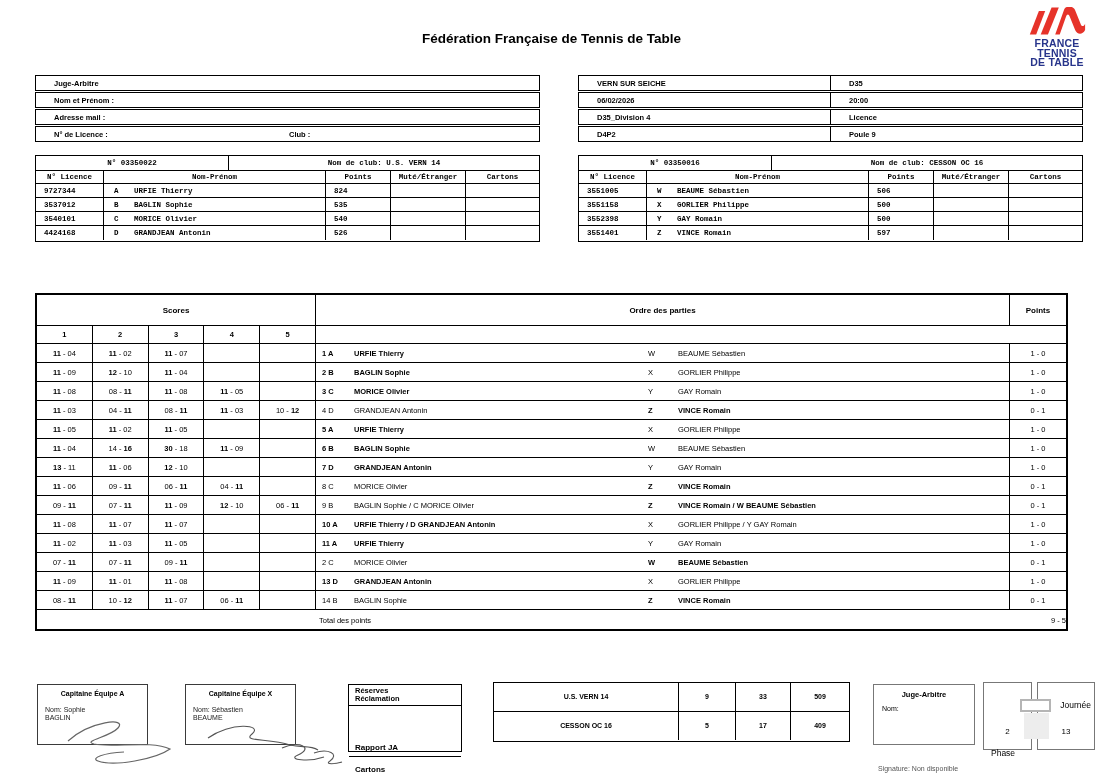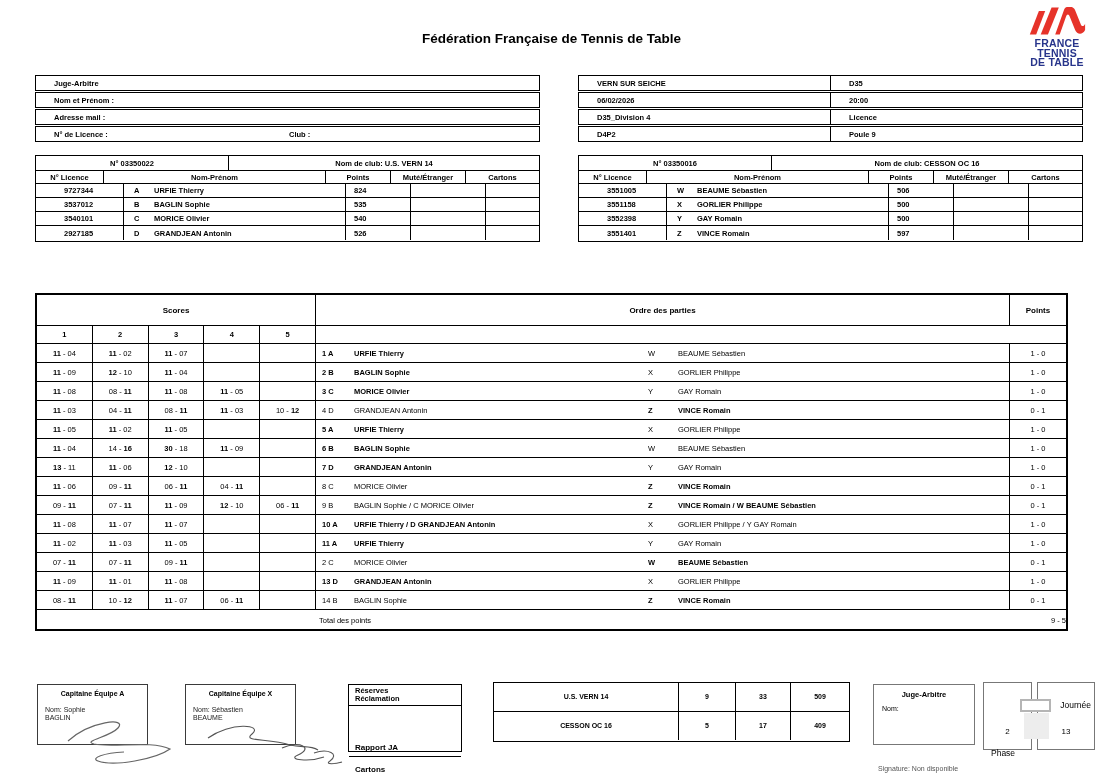--- a/index.html
+++ b/index.html
@@ -21,31 +21,31 @@
   .info-row { position:absolute; height:16px; border:1.5px solid #000; background:#fff;
               display:flex; align-items:center; font-size:7.5px; font-weight:bold; }
   .ir-l { left:35px; width:505px; padding-left:18px; }
   .ir-r { left:578px; width:505px; }
   .ir-cell1 { width:252px; height:100%; border-right:1.5px solid #000; display:flex; align-items:center; padding-left:18px; }
   .ir-cell2 { flex:1; height:100%; display:flex; align-items:center; padding-left:18px; }
   .club-label { position:absolute; left:253px; }
 
   
   .team-table { position:absolute; top:155px; width:505px; height:87px; border:1.5px solid #000; font-size:7.5px; font-weight:bold; }
-  .tt-row { display:flex; border-bottom:1.5px solid #000; }
+  .tt-row { display:flex; border-bottom:1.5px solid #000;font-family:Liberation Mono, monospace; }
   .tt-row:last-child { border-bottom:none; }
   .tt-r1 { height:15px; } .tt-r2 { height:13px; } .tt-d { height:14px; }
   .tt-cell { height:100%; border-right:1.5px solid #000; display:flex; align-items:center; justify-content:center; overflow:hidden; }
   .tt-cell:last-child { border-right:none; }
   .c-num { width:193px; } .c-club { flex:1; }
   .w0 { width:68px; } .w1 { width:222px; } .w2 { width:65px; } .w3 { width:75px; } .w4 { flex:1; }
   .name-cell { justify-content:flex-start; position:relative; }
   .p-letter { position:absolute; left:10px; }
   .p-name { position:absolute; left:30px; }
-  .tt-d .w0 { justify-content:flex-start; padding-left:8px;margin-left:20px; }
+  .tt-d .w0 { justify-content:flex-start; padding-left:8px; }
   .tt-d .w2 { justify-content:flex-start; padding-left:8px; }
 
   
   .match-table { left:35px; top:293px; width:1033px; height:338px; border:2px solid #000; font-size:7.5px; }
   .mt-header { display:flex; height:31px; border-bottom:1.5px solid #000; }
   .mt-h { display:flex; align-items:center; justify-content:center; font-weight:bold; font-size:8px; height:100%; border-right:1.5px solid #000; }
   .mt-h.scores { width:279px; } .mt-h.order { width:694px; } .mt-h.pts { flex:1; border-right:none; }
   .mt-setrow { display:flex; height:17px; }
   .mt-setnum { width:55.8px; height:100%; border-right:1.5px solid #000; display:flex; align-items:center; justify-content:center; font-weight:bold; }
   .mt-fill { flex:1; }
@@ -177,21 +177,21 @@
         <div class="tt-cell w0">3540101</div>
         <div class="tt-cell w1 name-cell">
           <span class="p-letter">C</span>
           <span class="p-name">MORICE Olivier</span>
         </div>
         <div class="tt-cell w2">540</div>
         <div class="tt-cell w3"></div>
         <div class="tt-cell w4"></div>
       </div>
       <div class="tt-row tt-d">
-        <div class="tt-cell w0">2927185</div>
+        <div class="tt-cell w0">4424168</div>
         <div class="tt-cell w1 name-cell">
           <span class="p-letter">D</span>
           <span class="p-name">GRANDJEAN Antonin</span>
         </div>
         <div class="tt-cell w2">526</div>
         <div class="tt-cell w3"></div>
         <div class="tt-cell w4"></div>
       </div>
     </div>
   <div class="team-table" style="left:578px">

